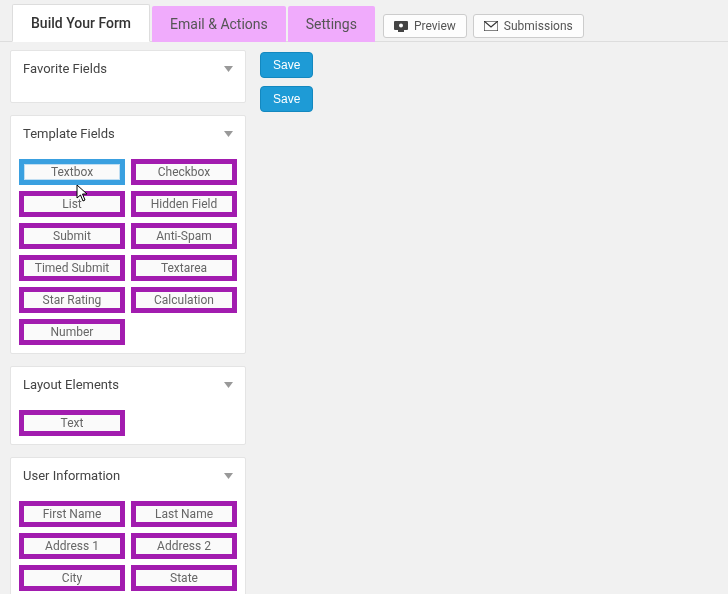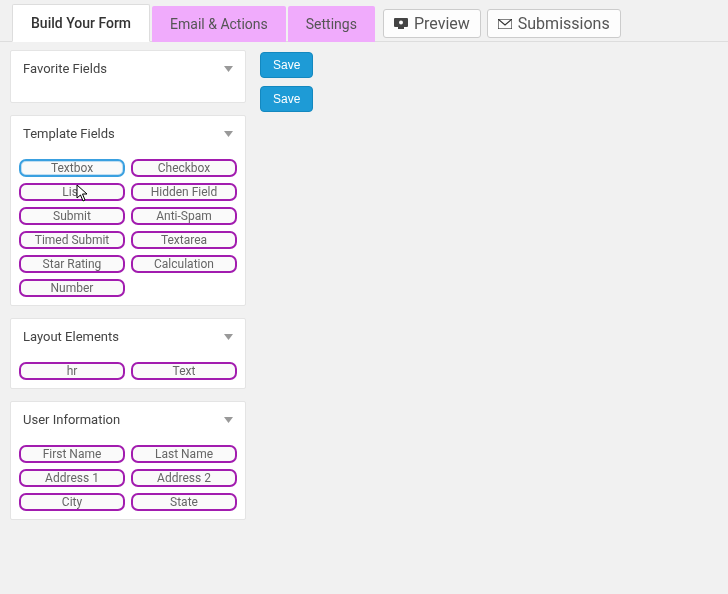--- a/index.html
+++ b/index.html
@@ -54,21 +54,21 @@
   }
   .tab-btn {
     display: inline-flex;
     align-items: center;
     gap: 6px;
     background: #fdfdfd;
     border: 1px solid #ccc;
     border-radius: 3px;
     padding: 4px 10px;
     color: #555;
-    font-size: 16px;
+    font-size: 12px;
     cursor: pointer;
   }
   .tab-btn svg { display: block; }
 
   
   .layout {
     display: flex;
     padding: 8px 10px;
     gap: 14px;
     background: #f1f1f1;
@@ -98,23 +98,23 @@
     padding: 8px;
     display: grid;
     grid-template-columns: 1fr 1fr;
     gap: 6px;
   }
   .field-btn {
     display: inline-flex;
     align-items: center;
     justify-content: center;
     background: #fafafa;
-    border: 2px solid #a21caf;
-    border-radius: 7px;
-    height: 18px;
+    border: 5px solid #a21caf;
+    border-radius: 0;
+    height: 26px;
     font-size: 12px;
     color: #666;
     cursor: pointer;
   }
   .field-btn.selected {
     border-color: #3aa0e0;
     box-shadow: 0 0 0 1px rgba(58,160,224,0.3) inset;
   }
   .content-area {
     flex: 1;
@@ -213,21 +213,20 @@
     <div class="panel">
       <div class="panel-header">
         <span>Layout Elements</span>
         <span class="chevron">
           <svg width="9" height="6" viewBox="0 0 9 6">
               <polygon points="0,0 9,0 4.5,6" fill="#999"></polygon>
             </svg>
         </span>
       </div>
       <div class="panel-body">
-        <div class="field-btn">hr</div>
         <div class="field-btn">Text</div>
       </div>
     </div>
 
     <div class="panel">
       <div class="panel-header">
         <span>User Information</span>
         <span class="chevron">
           <svg width="9" height="6" viewBox="0 0 9 6">
               <polygon points="0,0 9,0 4.5,6" fill="#999"></polygon>

